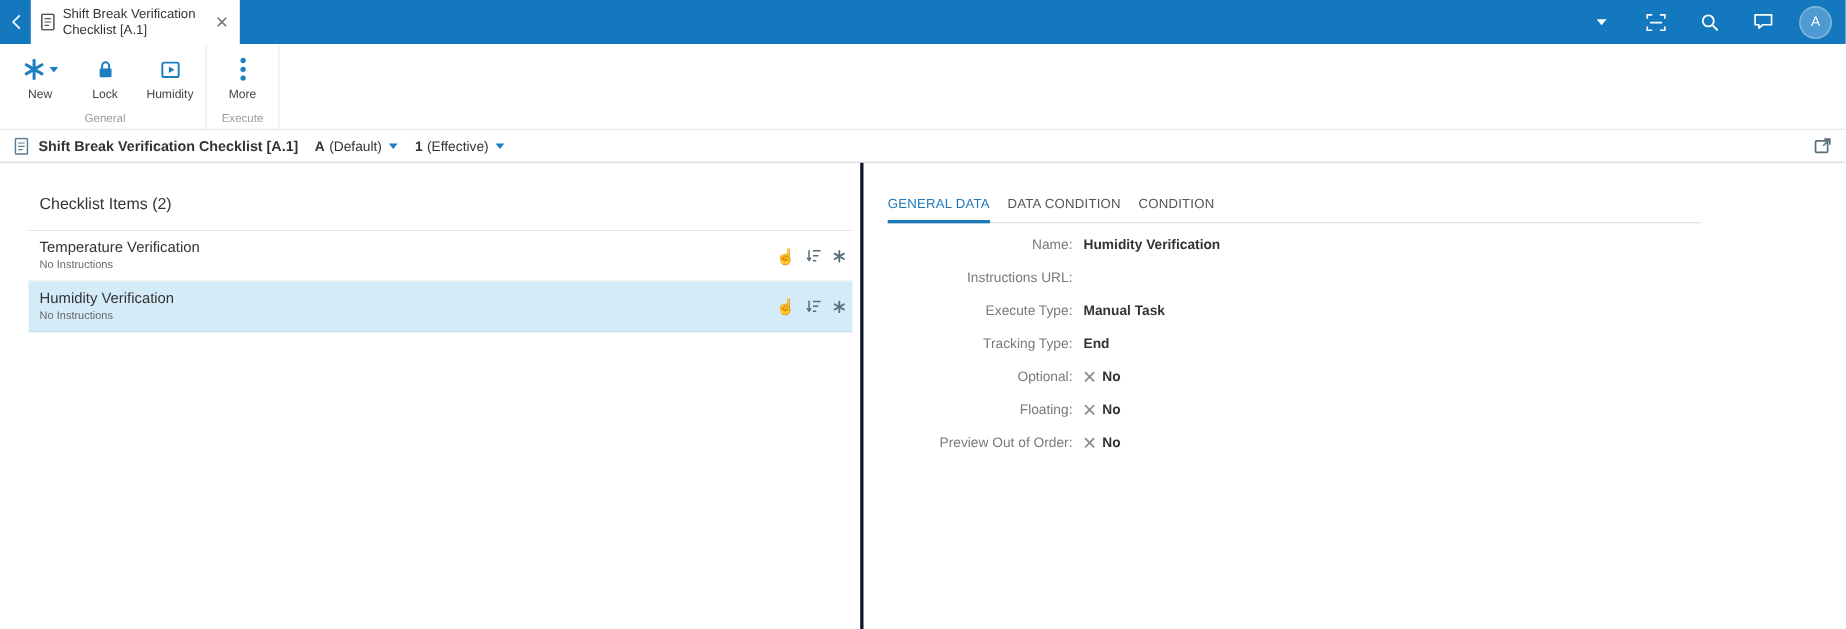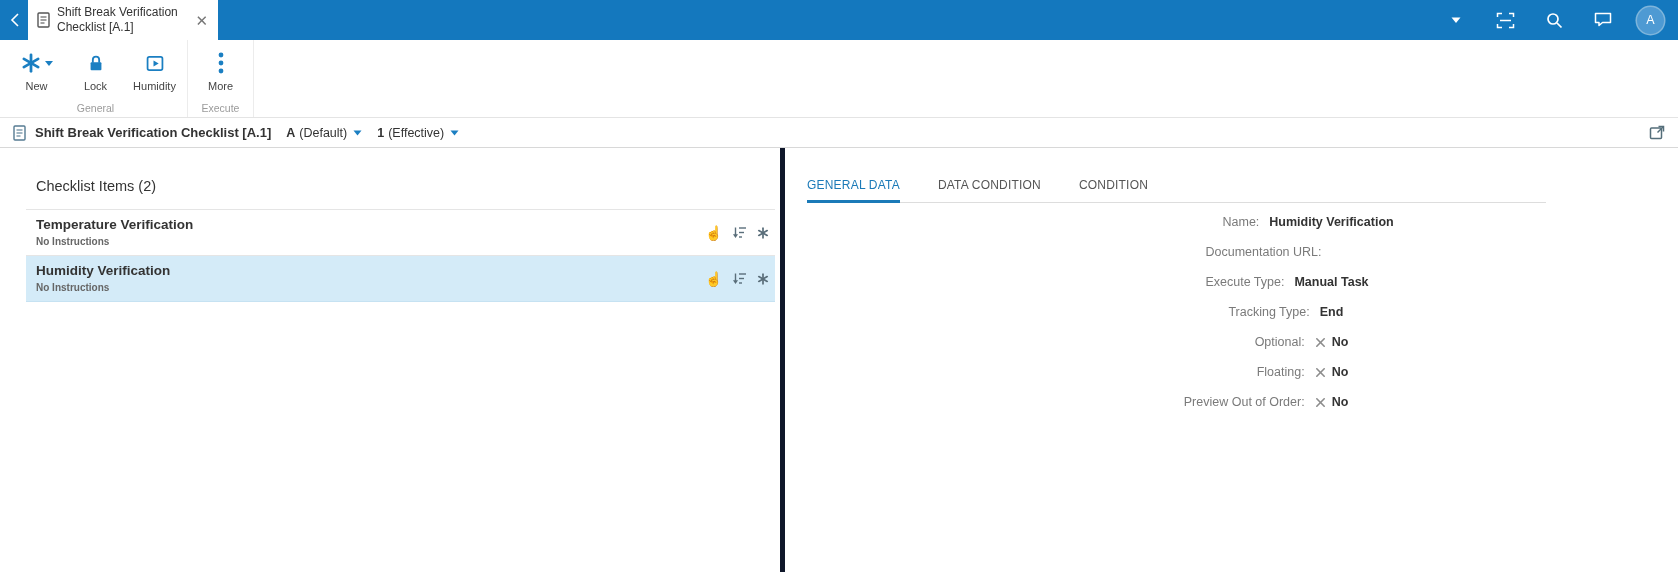--- a/index.html
+++ b/index.html
@@ -34,39 +34,39 @@
   .breadcrumb{height:30px;display:flex;align-items:center;padding:0 13px;border-bottom:1px solid #D8D8D8;}
   .bc-doc-icon{color:#557B92;display:flex;}
   .bc-title{font-weight:bold;font-size:13px;margin-left:9px;white-space:nowrap;}
   .bc-sel{margin-left:15px;display:flex;align-items:center;gap:4px;font-size:12.5px;cursor:pointer;white-space:nowrap;}
   .bc-sel b{font-weight:bold;}
   .bc-caret{display:flex;color:#1B7FC2;margin-left:2px;}
   .bc-right-icon{margin-left:auto;color:#546E7A;display:flex;cursor:pointer;}
 
   
   .main{display:flex;height:424px;}
-  .left-pane{width:785px;border-right:5px solid #0f172a;padding:30px 0 0 26px;}
+  .left-pane{width:785px;border-right:3px solid #0f172a;padding:30px 0 0 26px;}
   .pane-heading{font-size:14.5px;color:#333;margin-left:10px;}
   .item-list{margin-top:15px;width:749px;border-top:1px solid #E5E5E5;}
-  .list-item{position:relative;height:46px;padding:7px 10px 12px;border-bottom:1px solid #E5E5E5;cursor:pointer;background:#fff;font-weight:bold;}
+  .list-item{position:relative;height:46px;padding:7px 10px 12px;border-bottom:1px solid #E5E5E5;cursor:pointer;background:#fff;}
   .list-item.selected{background:#D4EBF8;border-bottom-color:#C6E2F2;}
   .li-name{font-size:13.5px;color:#333;}
   .li-sub{font-size:10px;color:#666;margin-top:4px;}
   .li-icons{position:absolute;right:6px;top:50%;transform:translateY(-50%);display:flex;align-items:center;gap:10px;color:#5A6E7A;}
   .li-icon{display:flex;align-items:center;}
   .hand-glyph{font-size:14px;line-height:1;}
 
   
   .right-pane{flex:1;padding-left:22px;}
-  .tabs-row{display:flex;gap:38px;margin-top:30px;margin-right:132px;border-bottom:1px solid #DDD;align-items:flex-end;}
+  .tabs-row{display:flex;gap:16px;margin-top:30px;margin-right:132px;border-bottom:1px solid #DDD;align-items:flex-end;}
   .tab{position:relative;padding-bottom:10px;font-size:12px;letter-spacing:.2px;color:#555;cursor:pointer;white-space:nowrap;}
   .tab.active{color:#1B7AB8;}
   .tab.active::after{content:"";position:absolute;left:0;right:0;bottom:-1px;height:3px;background:#1B7AB8;}
   .form{margin-top:4px;}
-  .form-row{display:flex;align-items:center;height:30px;justify-content:center;}
+  .form-row{display:flex;align-items:center;height:30px;}
   .f-label{width:168px;text-align:right;color:#7A7A7A;font-size:12.5px;white-space:nowrap;}
   .f-value{margin-left:10px;font-weight:bold;font-size:12.5px;color:#333;display:flex;align-items:center;gap:6px;}
   .x-icon{display:flex;align-items:center;}
 </style>
 </head>
 <body>
 
 <div class="topbar">
   <div class="back-btn">
     <svg width="9" height="14" viewBox="0 0 9 14">
@@ -287,21 +287,21 @@
       <div class="tab">DATA CONDITION</div>
       <div class="tab">CONDITION</div>
     </div>
 
     <div class="form">
       <div class="form-row">
         <div class="f-label">Name:</div>
         <div class="f-value">Humidity Verification</div>
       </div>
       <div class="form-row">
-        <div class="f-label">Documentation URL:</div>
+        <div class="f-label">Instructions URL:</div>
         <div class="f-value"></div>
       </div>
       <div class="form-row">
         <div class="f-label">Execute Type:</div>
         <div class="f-value">Manual Task</div>
       </div>
       <div class="form-row">
         <div class="f-label">Tracking Type:</div>
         <div class="f-value">End</div>
       </div>

